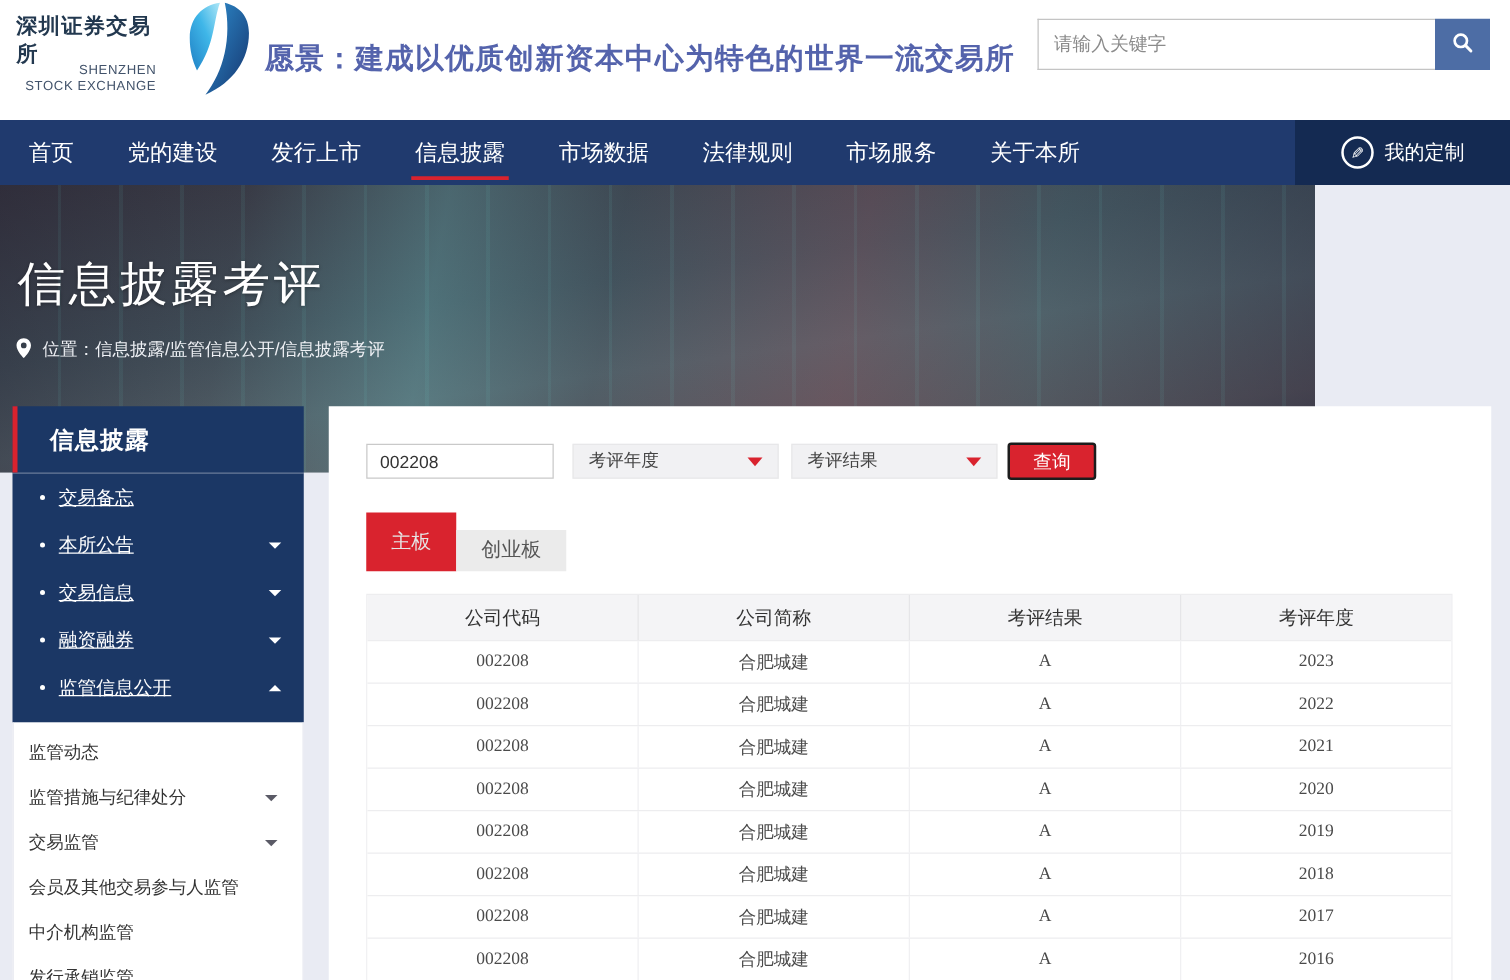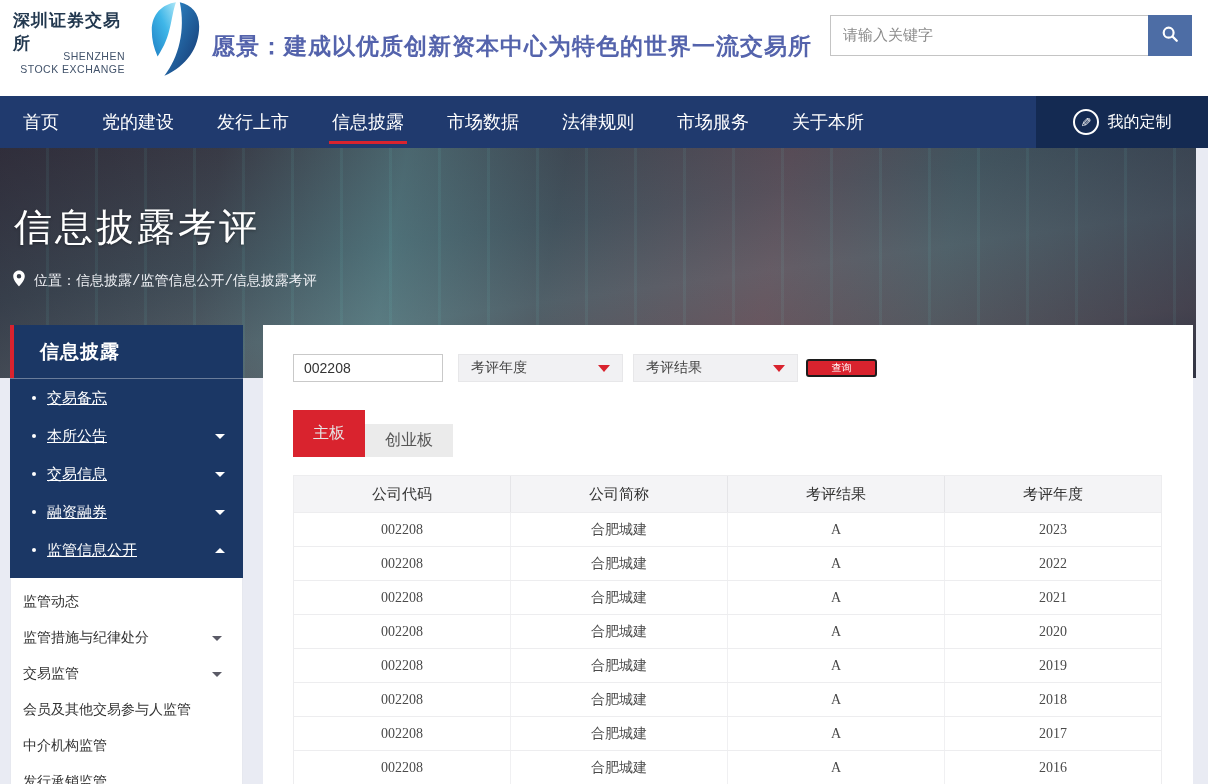--- a/index.html
+++ b/index.html
@@ -7,39 +7,38 @@
   .screen { position:relative; width:1208px; height:784px; overflow:hidden; background:#e9ebf3; }
 
   
   .top-header { position:absolute; top:0; left:0; width:1208px; height:96px; background:#ffffff; }
   .brand-cn  { position:absolute; left:13px;  top:9px; width:112px; font-size:17px; font-weight:600; color:#22384f; letter-spacing:1px; }
   .brand-en1 { position:absolute; left:13px;  top:50px; width:112px; text-align:right; font-size:10.5px; color:#41526a; letter-spacing:.5px; }
   .brand-en2 { position:absolute; left:13px;  top:63px; width:112px; text-align:right; font-size:10.5px; color:#41526a; letter-spacing:.5px; }
   .logo-mark { position:absolute; left:146px; top:1px; }
   .slogan    { position:absolute; left:212px; top:31px; font-size:23px; font-weight:bold; color:#5463ac; letter-spacing:1px; }
   .search-wrap { position:absolute; left:830px; top:15px; width:362px; height:41px; display:flex; }
-  .search-input { flex:1; border:1px solid #c4c4c4; border-right:none; padding:0 12px; font-size:15px; color:#333; outline:none; font-family:Liberation Serif, serif; }
+  .search-input { flex:1; border:1px solid #c4c4c4; border-right:none; padding:0 12px; font-size:15px; color:#333; outline:none; font-family:Liberation Sans, sans-serif; }
   .search-input::placeholder { color:#8b8b8b; }
   .search-btn { width:44px; height:41px; background:#4d6da5; border:none; cursor:pointer; display:flex; align-items:center; justify-content:center; }
 
   
   .nav { position:absolute; top:96px; left:0; width:1208px; height:52px; background:#203a6e; }
   .nav-items { display:flex; gap:43px; padding-left:23px; height:100%; align-items:stretch; }
   .nav-item { position:relative; display:flex; align-items:center; color:#fff; font-size:18px; cursor:pointer; white-space:nowrap; }
   .nav-item.active::after { content:""; position:absolute; left:-3px; right:-3px; bottom:4px; height:3px; background:#d9232e; }
   .nav-custom { position:absolute; right:0; top:0; width:172px; height:52px; background:#142a52; display:flex; align-items:center; justify-content:center; gap:9px; color:#fff; font-size:16px; cursor:pointer; }
   .custom-circle { width:26px; height:26px; border:2px solid #fff; border-radius:50%; display:flex; align-items:center; justify-content:center; font-size:13px; line-height:1; transform:scaleX(-1); }
 
   
-  .hero { position:absolute; top:148px; left:0; width:1196px; height:230px;
+  .hero { position:absolute; top:148px; left:0; width:1052px; height:230px;
     background:
       repeating-linear-gradient(90deg, transparent 0 46px, rgba(110,225,215,.07) 46px 49px),
       linear-gradient(100deg, rgba(40,45,60,.35) 0%, rgba(110,205,205,.05) 18%, rgba(120,215,215,.30) 33%, rgba(110,200,205,.10) 46%, rgba(200,125,135,.20) 64%, rgba(95,170,175,.16) 78%, rgba(45,55,75,.40) 100%),
       linear-gradient(172deg, #342e3a 0%, #3d4550 38%, #4d545d 58%, #52474f 82%, #34323e 100%);
-    font-family: Liberation Mono, monospace;
   }
   .hero-title { position:absolute; left:14px; top:54px; font-size:38px; color:#fff; letter-spacing:3px; font-weight:500; text-shadow:0 1px 3px rgba(0,0,0,.35); }
   .breadcrumb { position:absolute; left:12px; top:122px; display:flex; align-items:center; gap:8px; color:#eef0f4; font-size:14px; }
 
   
   .sidebar { position:absolute; left:10px; top:325px; width:233px; }
   .side-dark { background:#1b3765; padding-bottom:9px; }
   .side-head { position:relative; height:54px; display:flex; align-items:center; padding-left:30px; color:#fff; font-size:19px; font-weight:bold; border-bottom:1px solid rgba(255,255,255,.35); letter-spacing:1px; }
   .side-head::before { content:""; position:absolute; left:0; top:0; width:4px; height:100%; background:#d9232e; }
   .side-item { height:38px; display:flex; align-items:center; padding:0 18px 0 22px; color:#fff; font-size:15px; cursor:pointer;text-decoration:underline; }
@@ -51,21 +50,21 @@
   .sub-item { height:36px; display:flex; align-items:center; padding:0 20px 0 12px; color:#333; font-size:14px; cursor:pointer; }
   .chev.dark-down { border-top:5px solid #5a5a66; margin-left:auto; }
 
   
   .panel { position:absolute; left:263px; top:325px; width:930px; height:459px; background:#fff; }
   .filters { position:absolute; left:30px; top:29px; display:flex; align-items:center; }
   .code-input { width:150px; height:28px; border:1px solid #c9c9c9; padding:0 10px; font-size:14px; color:#333; outline:none; font-family:inherit; }
   .dd { width:165px; height:28px; background:#f1f1f3; border:1px solid #e7e7e9; display:flex; align-items:center; padding:0 12px; font-size:14px; color:#444; cursor:pointer; }
   .dd-year { margin-left:15px; } .dd-result { margin-left:10px; }
   .caret-red { margin-left:auto; width:0; height:0; border-left:6px solid transparent; border-right:6px solid transparent; border-top:7px solid #d9232e; }
-  .btn-query { width:71px; height:18px; margin-left:8px; background:#d9232e; border:2px solid #1c1c1c; border-radius:3px; color:#fff; font-size:10px; cursor:pointer; font-family:inherit; }
+  .btn-query { width:71px; height:30px; margin-left:8px; background:#d9232e; border:2px solid #1c1c1c; border-radius:3px; color:#fff; font-size:15px; cursor:pointer; font-family:inherit; }
   .tabs { position:absolute; left:30px; top:85px; display:flex; align-items:flex-end; }
   .tab { display:flex; align-items:center; justify-content:center; font-size:16px; cursor:pointer; }
   .tab.active   { width:72px; height:47px; background:#d9232e; color:#e5e5e5; }
   .tab.inactive { width:88px; height:33px; background:#ebebeb; color:#555; }
   .dtable { position:absolute; left:30px; top:150px; width:869px; border:1px solid #ededef; }
   .thead { display:flex; height:36px; background:#f4f4f6; }
   .th { flex:1; display:flex; align-items:center; justify-content:center; font-size:15px; color:#333; }
   .th + .th { border-left:1px solid #e5e5e8; }
   .trow { display:flex; height:34px; background:#fff; border-top:1px solid #ededef; }
   .td { flex:1; display:flex; align-items:center; justify-content:center; font-size:14px; color:#4a4a4a; font-family:"Liberation Serif","DejaVu Serif",serif; }

